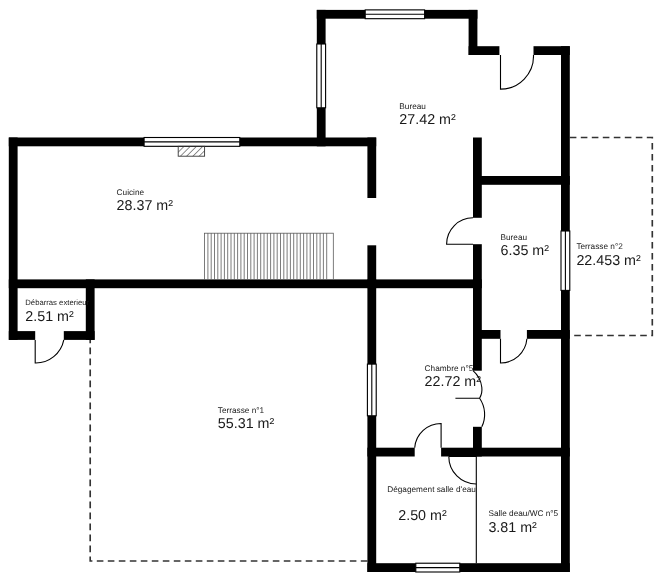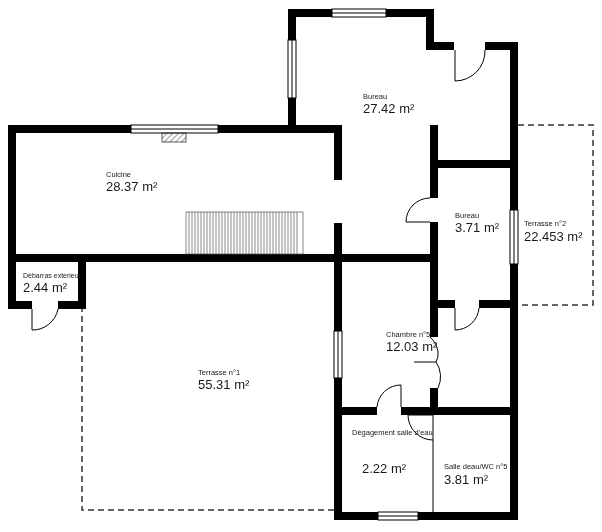--- a/index.html
+++ b/index.html
@@ -133,31 +133,31 @@
   </g>
 </svg>
 
 <div class="lbl" style="left:363px;top:92px">Bureau</div>
 <div class="area" style="left:363px;top:104px">27.42 m²</div>
 
 <div class="lbl" style="left:106px;top:170px">Cuicine</div>
 <div class="area" style="left:106px;top:182px">28.37 m²</div>
 
 <div class="lbl" style="left:455px;top:211px">Bureau</div>
-<div class="area" style="left:455px;top:223px">3.71 m²</div>
+<div class="area" style="left:455px;top:223px">6.35 m²</div>
 
 <div class="lbl" style="left:524px;top:219px">Terrasse n°2</div>
 <div class="area" style="left:524px;top:232px">22.453 m²</div>
 
 <div class="lbl" style="left:23px;top:271px;font-size:7px">Débarras exterieur</div>
-<div class="area" style="left:23px;top:283px">2.44 m²</div>
+<div class="area" style="left:23px;top:283px">2.51 m²</div>
 
 <div class="lbl" style="left:198px;top:368px">Terrasse n°1</div>
 <div class="area" style="left:198px;top:380px">55.31 m²</div>
 
 <div class="lbl" style="left:386px;top:330px">Chambre n°5</div>
-<div class="area" style="left:386px;top:342px">12.03 m²</div>
+<div class="area" style="left:386px;top:342px">22.72 m²</div>
 
-<div class="lbl" style="left:352px;top:428px">Dégagement salle d'eau</div>
-<div class="area" style="left:362px;top:464px">2.22 m²</div>
+<div class="lbl" style="left:352px;top:440px">Dégagement salle d'eau</div>
+<div class="area" style="left:362px;top:464px">2.50 m²</div>
 
 <div class="lbl" style="left:444px;top:462px">Salle deau/WC n°5</div>
 <div class="area" style="left:444px;top:475px">3.81 m²</div>
 
 </body></html>

